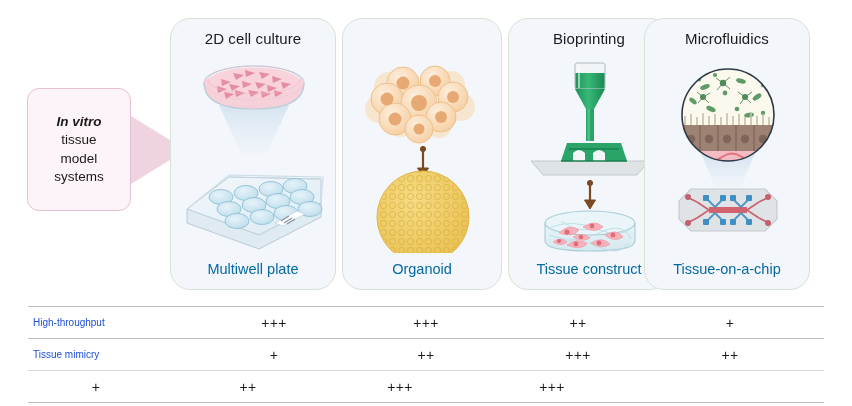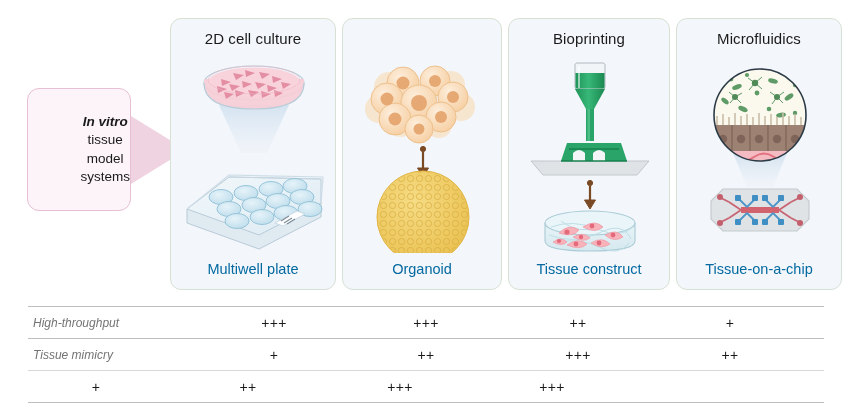--- a/index.html
+++ b/index.html
@@ -16,55 +16,55 @@
   
   #callout-wrap{position:absolute;left:22px;top:88px;width:160px;height:125px;}
   #callout-arrow{
     position:absolute;left:96px;top:20px;width:0;height:0;
     border-top:42px solid transparent;border-bottom:42px solid transparent;
     border-left:68px solid #f0d3e0;
   }
   #callout{
     position:absolute;left:5px;top:0;width:104px;height:123px;
     background:#fcf4f8;border:1.4px solid #e7bfd4;border-radius:12px;
-    display:flex;align-items:center;justify-content:flex-end;
+    display:flex;align-items:center;justify-content:center;
     box-sizing:border-box;
   }
   #callout-text{
     text-align:center;font-size:13.5px;line-height:18.5px;color:#1a1a1a;
   }
   #callout-text .it{font-style:italic;font-weight:600;display:block;}
 
   
   .panel{
     position:absolute;top:18px;height:272px;
-    background:#f3f6fa;border:1.2px solid #d7e2d4;border-radius:11px;
+    background:#f3f6fa;border:1.2px solid #d7e2d4;border-radius:20px;
     box-sizing:border-box;
   }
   #panel-0{left:170px;width:166px;}
   #panel-1{left:342px;width:160px;}
   #panel-2{left:508px;width:162px;padding-left:32px;}
-  #panel-3{left:676px;width:166px;}
+  #panel-3{left:644px;width:166px;}
 
   .panel-title{
     position:absolute;top:11px;left:0;right:0;text-align:center;
     font-size:15px;color:#1a1a1a;letter-spacing:.1px;
   }
   .panel-caption{
     position:absolute;bottom:12px;left:0;right:0;text-align:center;
     font-size:14.5px;color:#0369a1;
   }
   .art{position:absolute;left:0;right:0;top:38px;bottom:38px;}
 
   
   #table{position:absolute;left:28px;top:306px;width:796px;}
   .hrule{height:1px;background:#bdbdbd;width:100%;}
   .hrule.thin{background:#d8d8d8;}
   .trow{display:flex;align-items:center;height:31px;}
-  .tlabel{width:178px;font-size:12px;color:#737373;padding-left:5px;box-sizing:border-box;font-style:italic;}
+  .tlabel{width:178px;font-size:10px;color:#1d4ed8;padding-left:5px;box-sizing:border-box;}
   .tcell{flex:0 0 152px;text-align:center;font-size:14px;color:#1a1a1a;letter-spacing:.4px;}
   .tcell.c0{margin-left:-8px;}
 </style>
 </head>
 <body>
 
 <div id="figure">
 
   <div id="callout-wrap">
     <div id="callout-arrow"></div>

